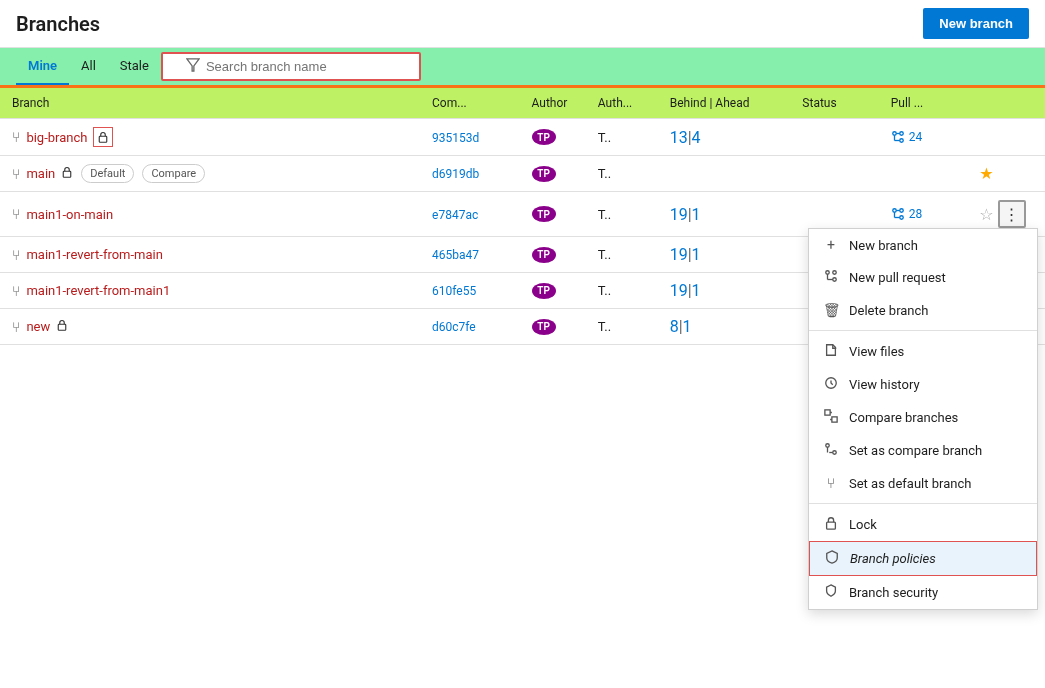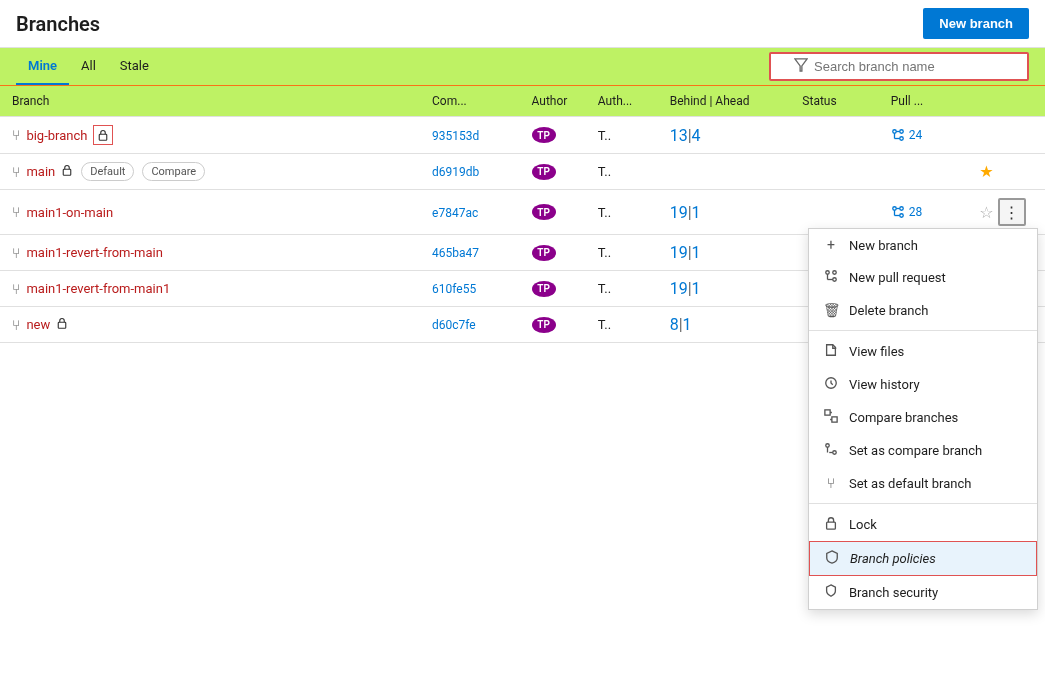--- a/index.html
+++ b/index.html
@@ -37,24 +37,24 @@
       border-radius: 2px;
       padding: 8px 16px;
       font-size: 13px;
       font-weight: 600;
       cursor: pointer;
     }
     
     .tabs-row {
       display: flex;
       align-items: center;
-      justify-content: space-between;
+      justify-content: flex-start;
       padding: 0 16px;
-      border-bottom: 1px solid #f97316;
-      background: #bef264;
+      border-bottom: 3px solid #f97316;
+      background: #86efac;
     }
     .tabs {
       display: flex;
       align-items: flex-end;
       gap: 0;
     }
     .tab {
       padding: 10px 12px;
       cursor: pointer;
       color: #1e1e1e;

